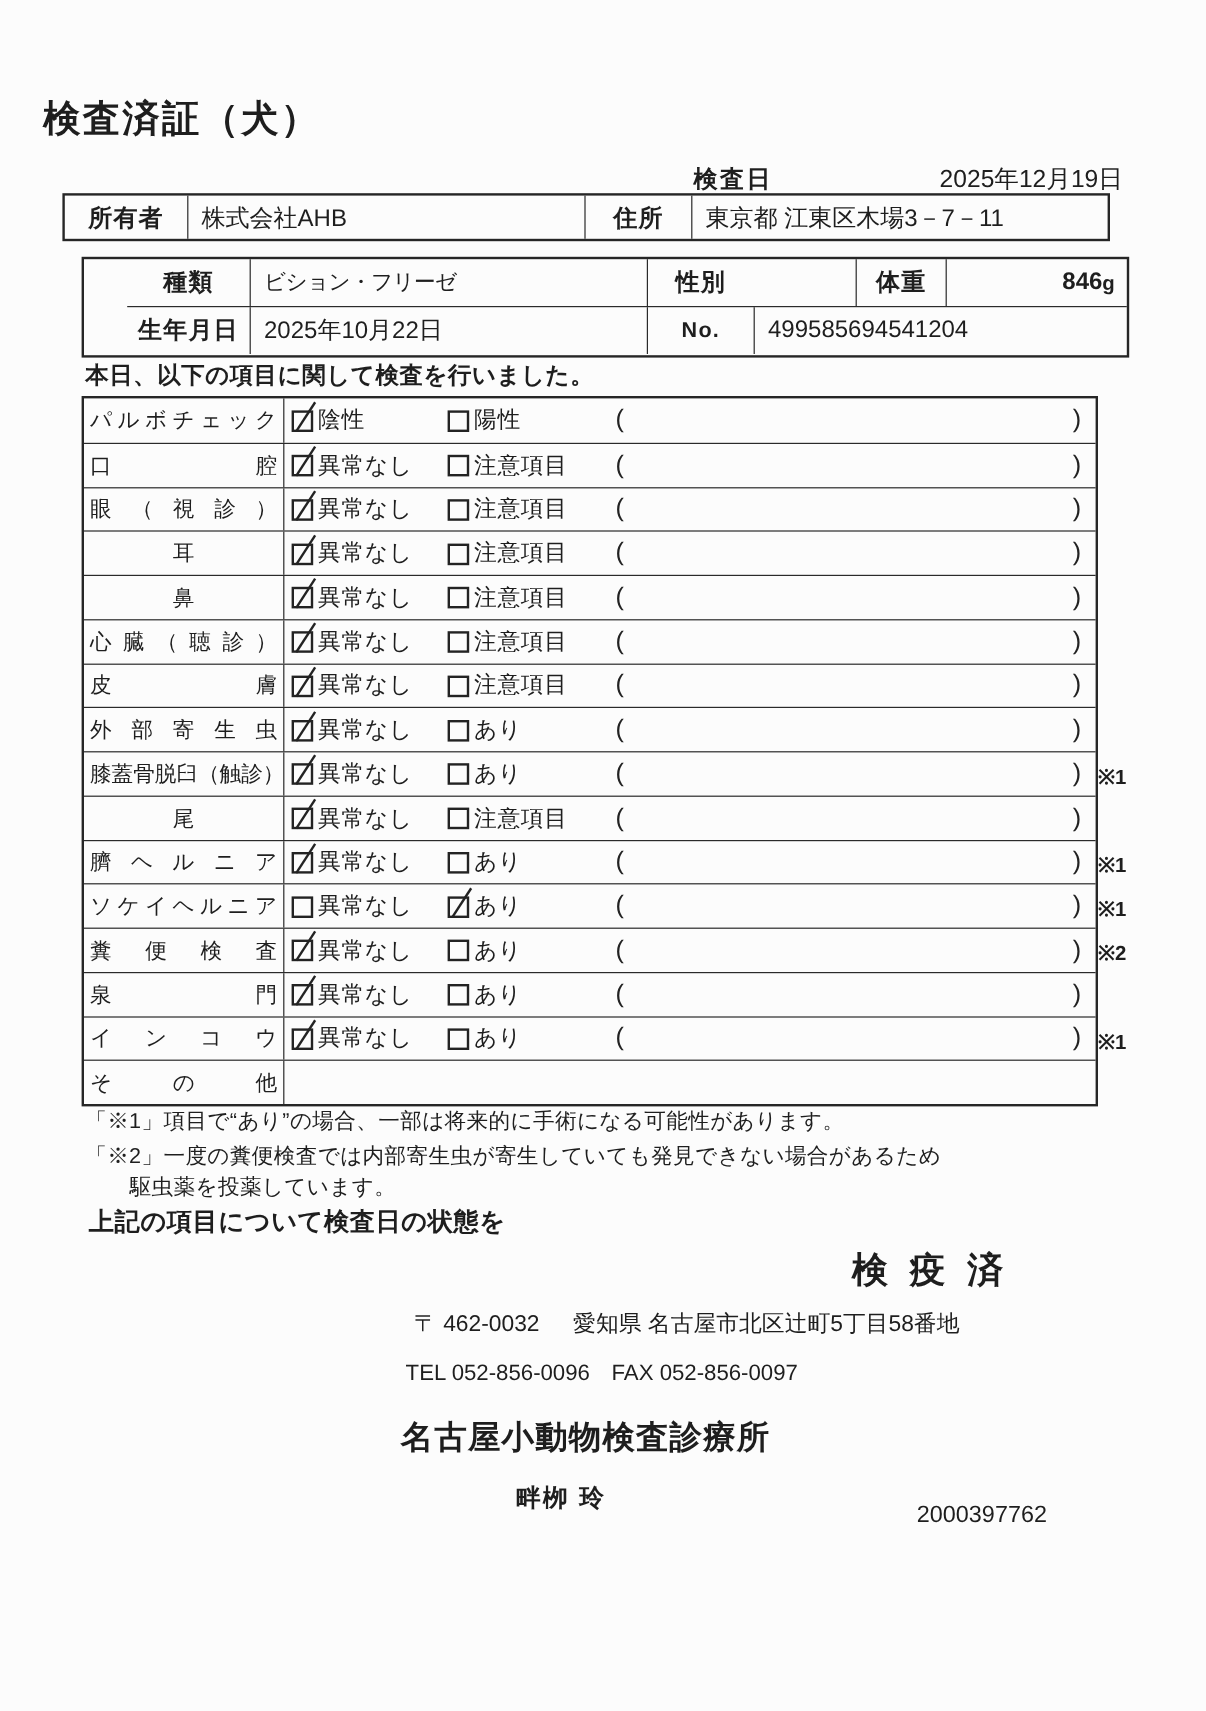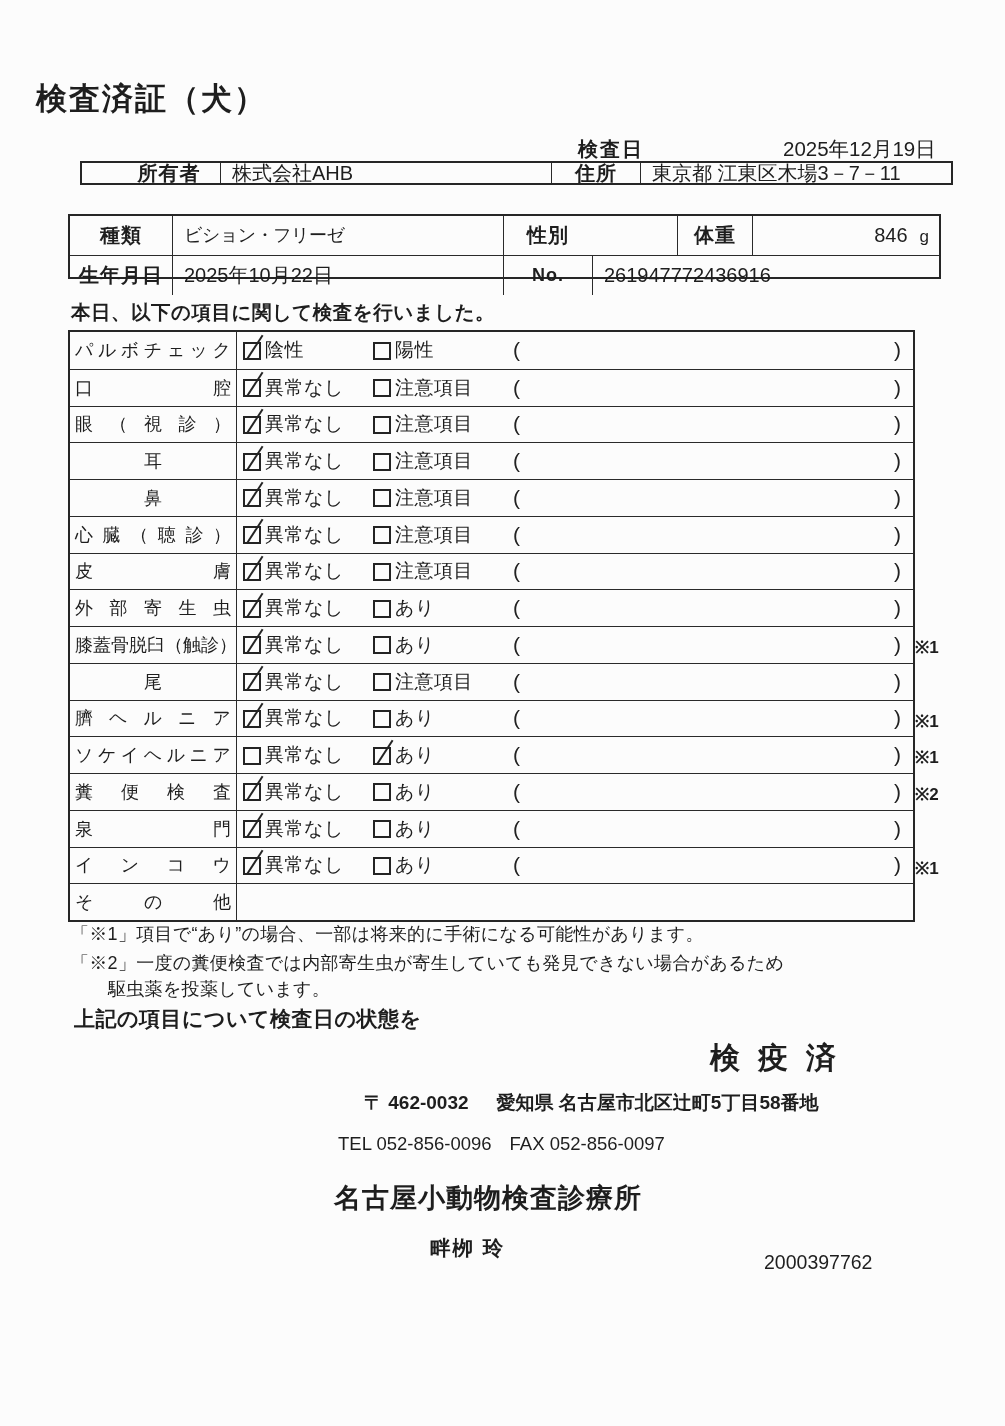--- a/index.html
+++ b/index.html
@@ -22,32 +22,32 @@
   .btable{border:2.2px solid #262626;box-sizing:border-box;background:#fcfcfc;}
   .trow{display:flex;box-sizing:border-box;}
   .cell{
     display:flex;align-items:center;box-sizing:border-box;
     font-size:20px;white-space:nowrap;overflow:hidden;
     border-left:1.6px solid #2a2a2a;
   }
   .cell.first{border-left:none;}
   .cell.lbl{justify-content:center;font-weight:600;letter-spacing:1px;}
   .cell.val{padding-left:11px;}
-  .t1{top:161px;left:80px;width:873px;height:24px;padding-left:36px;}
+  .t1{top:161px;left:52px;width:873px;height:40px;}
   .t1 .trow{height:100%;}
-  .t2{top:214px;left:68px;width:873px;height:65px;}
+  .t2{top:214px;left:68px;width:873px;height:84px;padding-left:36px;}
   .t2 .trow{height:39.5px;}
   .t2 .trow.rowa{border-bottom:1.6px solid #2a2a2a;}
   .w102{width:102px;}
   .w331{width:331px;}
   .w89{width:89px;}
   .w85{width:85px;padding-left:9px;margin-top:39px;}
   .w75{width:75px;}
   .flex1{flex:1;}
-  .weight-cell{flex:1;justify-content:flex-end;padding-right:10px;gap:12px;}
+  .weight-cell{flex:1;justify-content:flex-end;padding-right:10px;font-weight:bold;}
   .weight-unit{font-size:17px;position:relative;top:2px;}
   .no-label{font-size:18px;font-weight:400;letter-spacing:0;}
   .breed-val{font-size:18px;letter-spacing:-0.5px;}
 
   .intro{top:299px;left:71px;font-size:19.5px;font-weight:600;letter-spacing:0.5px;}
 
   
   .checklist{top:330px;left:68px;width:847px;border:2.2px solid #262626;box-sizing:border-box;}
   .cl-row{display:flex;height:36.75px;position:relative;box-sizing:border-box;}
   .cl-row + .cl-row{border-top:1.5px solid #2a2a2a;}
@@ -75,21 +75,21 @@
     width:2px;height:29px;background:#232323;
     transform-origin:left bottom;transform:rotate(33deg);
   }
 
   
   .fn1{top:922px;left:71px;font-size:18px;letter-spacing:0.3px;}
   .fn2{top:951px;left:71px;font-size:18px;letter-spacing:0.3px;}
   .fn3{top:977px;left:108px;font-size:18px;letter-spacing:0.3px;}
   .disclaimer{top:1004px;left:74px;font-size:21px;font-weight:600;line-height:29px;letter-spacing:0.5px;}
   .stamp{top:1038px;left:710px;font-size:30px;font-weight:600;letter-spacing:18px;}
-  .postal{top:1090px;left:364px;font-size:19px;font-weight:bold;}
+  .postal{top:1090px;left:345px;font-size:19px;}
   .postal .addr{margin-left:28px;}
   .telfax{top:1133px;left:338px;font-size:18.5px;}
   .telfax .fax{margin-left:18px;}
   .clinic-name{top:1180px;left:334px;font-size:27px;font-weight:600;letter-spacing:1px;}
   .vet-name{top:1213px;left:430px;font-size:20.5px;font-weight:600;letter-spacing:2px;margin-top:21px;}
   .serial{top:1251px;left:764px;font-size:19.5px;}
 </style>
 </head>
 <body>
 
@@ -117,21 +117,21 @@
       <div class="cell lbl w75">体重</div>
       <div class="cell weight-cell">
         <span>846</span>
         <span class="weight-unit">g</span>
       </div>
     </div>
     <div class="trow">
       <div class="cell lbl first w102">生年月日</div>
       <div class="cell val w331">2025年10月22日</div>
       <div class="cell lbl w89 no-label">No.</div>
-      <div class="cell val flex1">261947772436916</div>
+      <div class="cell val flex1">499585694541204</div>
     </div>
   </div>
 
   <div class="abs intro">本日、以下の項目に関して検査を行いました。</div>
 
   <div class="abs checklist" id="checklist">
       <div class="cl-row">
         <div class="cl-name">
           <span>パ</span>
           <span>ル</span>

